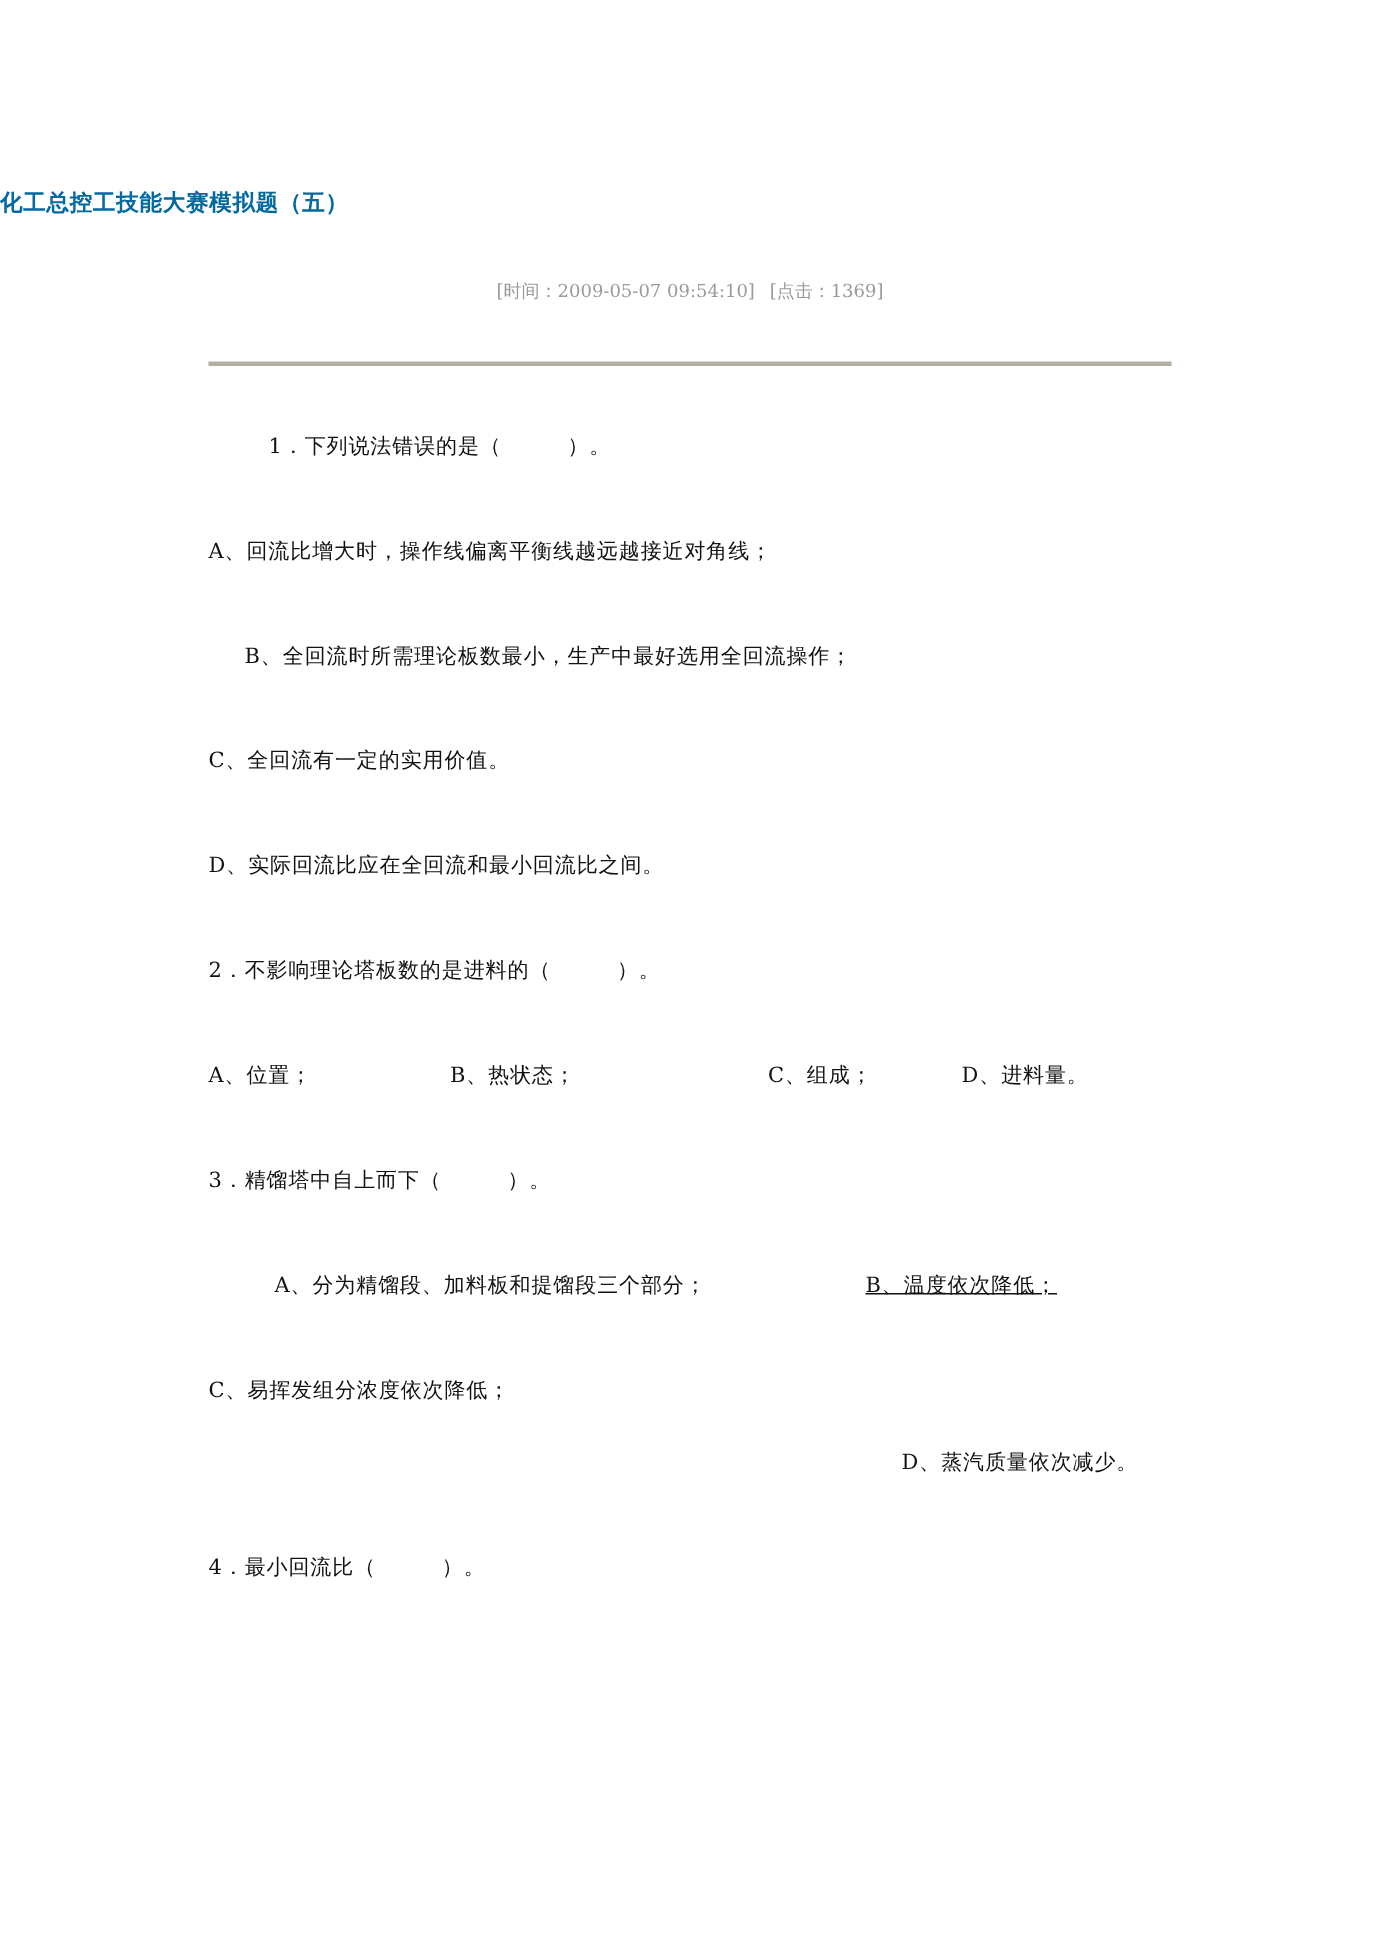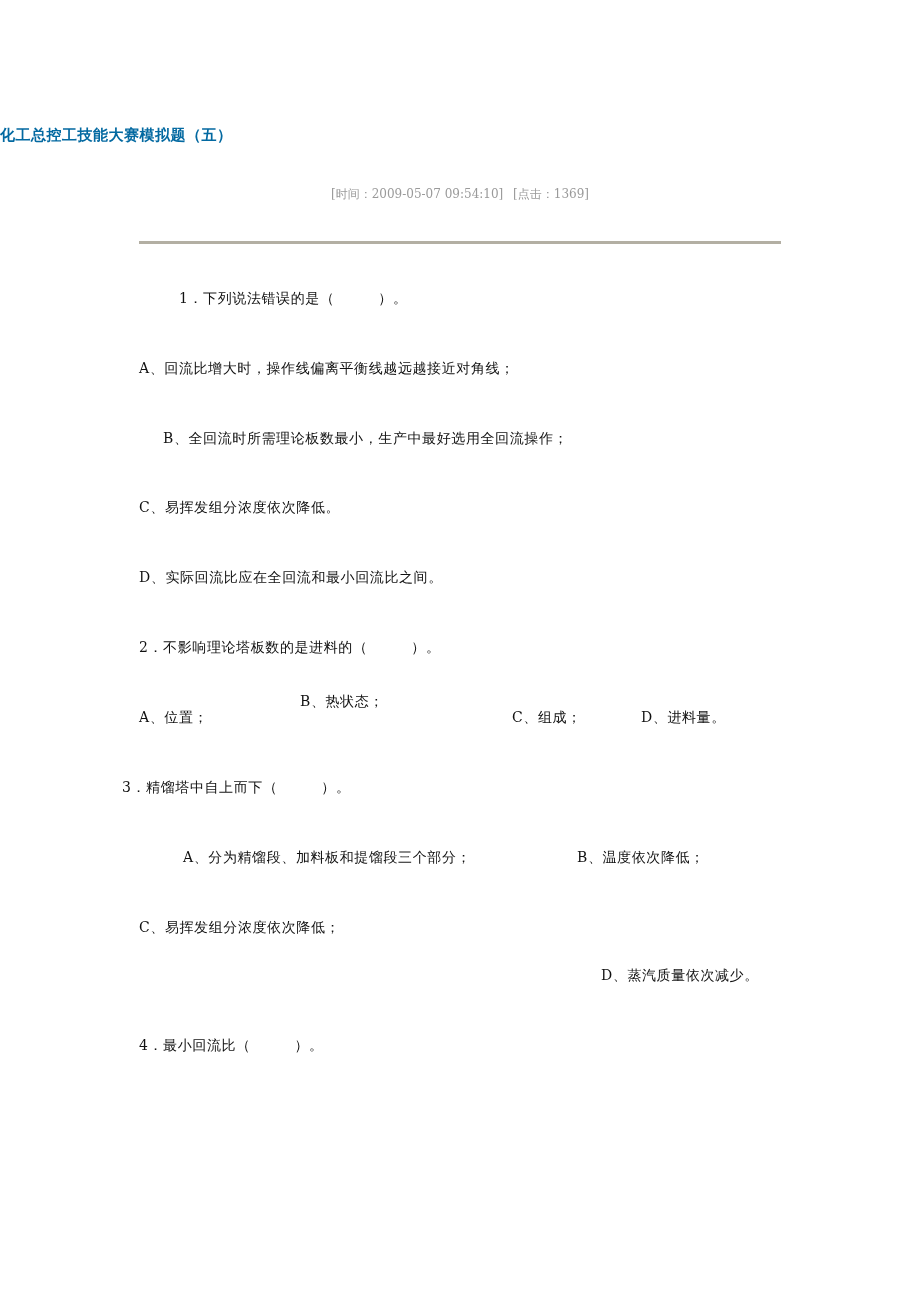--- a/index.html
+++ b/index.html
@@ -61,28 +61,28 @@
 <div class="meta">
   <span>[时间：2009-05-07 09:54:10]</span>
   <span>[点击：1369]</span>
 </div>
 
 <div class="divider"></div>
 
 <div class="line" style="top:289px;left:139px;margin-left:40px;">1．下列说法错误的是（　　　）。</div>
 <div class="line" style="top:359px;left:139px;">A、回流比增大时，操作线偏离平衡线越远越接近对角线；</div>
 <div class="line" style="top:429px;left:139px;margin-left:24px;">B、全回流时所需理论板数最小，生产中最好选用全回流操作；</div>
-<div class="line" style="top:498px;left:139px;">C、易挥发组分浓度依次降低。</div>
+<div class="line" style="top:498px;left:139px;">C、全回流有一定的实用价值。</div>
 <div class="line" style="top:568px;left:139px;">D、实际回流比应在全回流和最小回流比之间。</div>
 
 <div class="line" style="top:638px;left:139px;text-align:right;">2．不影响理论塔板数的是进料的（　　　）。</div>
 <div class="line" style="top:708px;left:139px;">A、位置；</div>
-<div class="line" style="top:692px;left:300px;text-align:center;">B、热状态；</div>
+<div class="line" style="top:708px;left:300px;text-align:center;">B、热状态；</div>
 <div class="line" style="top:708px;left:512px;text-align:right;">C、组成；</div>
 <div class="line" style="top:708px;left:641px;">D、进料量。</div>
 
-<div class="line" style="top:778px;left:122px;">3．精馏塔中自上而下（　　　）。</div>
+<div class="line" style="top:778px;left:139px;">3．精馏塔中自上而下（　　　）。</div>
 <div class="line" style="top:848px;left:139px;margin-left:44px;">A、分为精馏段、加料板和提馏段三个部分；</div>
-<div class="line" style="top:848px;left:577px;">B、温度依次降低；</div>
+<div class="line" style="top:848px;left:577px;text-decoration:underline;">B、温度依次降低；</div>
 <div class="line" style="top:918px;left:139px;">C、易挥发组分浓度依次降低；</div>
 <div class="line" style="top:966px;left:601px;">D、蒸汽质量依次减少。</div>
 
 <div class="line" style="top:1036px;left:139px;">4．最小回流比（　　　）。</div>
 
 </body></html>

